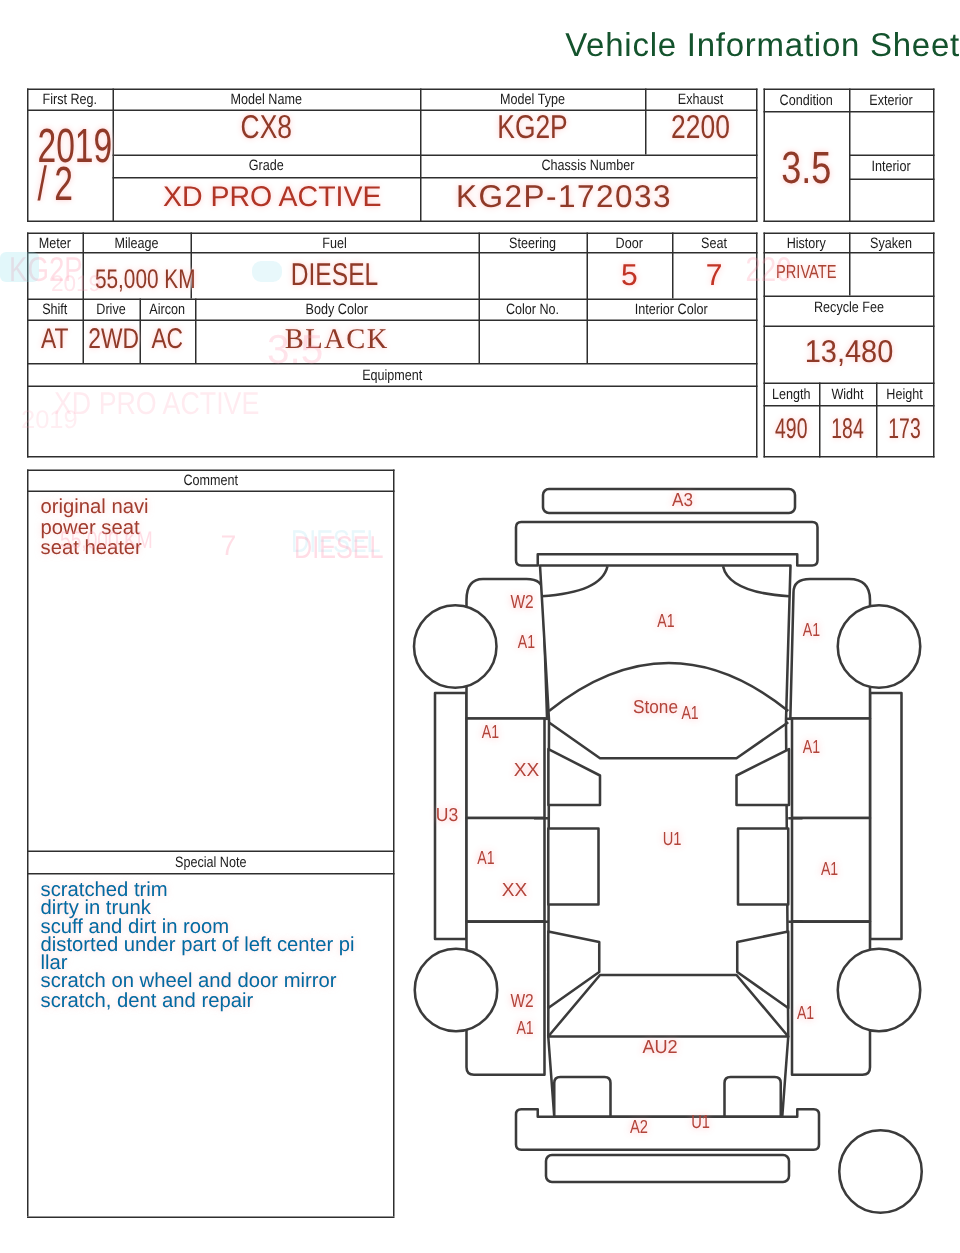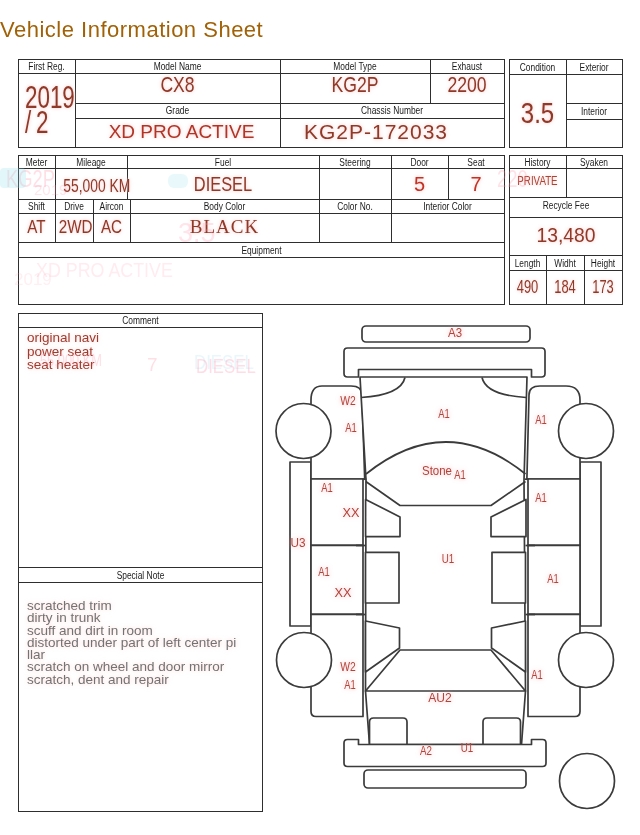--- a/index.html
+++ b/index.html
@@ -8,21 +8,21 @@
 .h{position:absolute;background:#2e2e2e;height:1px;}
 .v{position:absolute;background:#2e2e2e;width:1px;}
 .lab{position:absolute;font-size:10px;color:#1a1a1a;text-align:center;white-space:nowrap;transform:scale(.84,1);}
 .sq{transform:scale(.8,1);}
 .val{position:absolute;color:#8f3a28;text-align:center;white-space:nowrap;text-shadow:0 0 5px #ffcfcf,0 0 2px #ffe2e2;}
 </style>
 </head>
 <body>
 <div id="page">
 
-<div style="position:absolute;left:0;top:17px;width:640px;text-align:left;font-size:22px;color:#a16207;letter-spacing:0.5px;">Vehicle Information Sheet</div>
+<div style="position:absolute;left:0;top:17px;width:640px;text-align:right;font-size:22px;color:#14532d;letter-spacing:0.5px;">Vehicle Information Sheet</div>
 
 <div class="h" style="left:18px;top:59px;width:487px;"></div>
 <div class="h" style="left:18px;top:73px;width:487px;"></div>
 <div class="h" style="left:75px;top:103px;width:430px;"></div>
 <div class="h" style="left:75px;top:118px;width:430px;"></div>
 <div class="h" style="left:18px;top:147px;width:487px;"></div>
 <div class="v" style="left:18px;top:59px;height:89px;"></div>
 <div class="v" style="left:75px;top:59px;height:89px;"></div>
 <div class="v" style="left:280px;top:59px;height:89px;"></div>
 <div class="v" style="left:430px;top:59px;height:44px;"></div>
@@ -134,21 +134,21 @@
 <div class="h" style="left:18px;top:811px;width:245px;"></div>
 <div class="v" style="left:18px;top:313px;height:498px;"></div>
 <div class="v" style="left:262px;top:313px;height:498px;"></div>
 
 <div class="lab" style="left:18px;top:315px;width:245px;">Comment</div>
 
 <div style="position:absolute;left:27px;top:331px;font-size:13.5px;line-height:13.5px;color:#a03c2e;text-shadow:0 0 4px rgba(255,185,185,.6);">original navi<br>power seat<br>seat heater</div>
 
 <div class="lab" style="left:18px;top:570px;width:245px;">Special Note</div>
 
-<div style="position:absolute;left:27px;top:600px;width:225px;font-size:13.5px;line-height:12.3px;color:#737373;text-shadow:0 0 4px rgba(255,185,185,.6);">scratched trim<br>dirty in trunk<br>scuff and dirt in room<br>distorted under part of left center pi<br>llar<br>scratch on wheel and door mirror<br>scratch, dent and repair</div>
+<div style="position:absolute;left:27px;top:587px;width:225px;font-size:13.5px;line-height:12.3px;color:#0369a1;text-shadow:0 0 4px rgba(255,185,185,.6);">scratched trim<br>dirty in trunk<br>scuff and dirt in room<br>distorted under part of left center pi<br>llar<br>scratch on wheel and door mirror<br>scratch, dent and repair</div>
 
 <svg style="position:absolute;left:260px;top:315px;" width="380" height="500" viewBox="260 315 380 500" fill="none" stroke="#3b3b3b" stroke-width="1.7" stroke-linejoin="round">
 
 <rect x="362" y="326" width="168" height="16" rx="4" fill="#fff"></rect>
 
 <path d="M347.5 348 H541.5 Q545 348 545 351.5 V373.5 Q545 377 541.5 377 H531.5 V369.5 H358.5 V377 H347.5 Q344 377 344 373.5 V351.5 Q344 348 347.5 348 Z" fill="#fff"></path>
 
 <rect x="290" y="462" width="21" height="164" fill="#fff"></rect>
 
 <rect x="580" y="462" width="21" height="164" fill="#fff"></rect>

